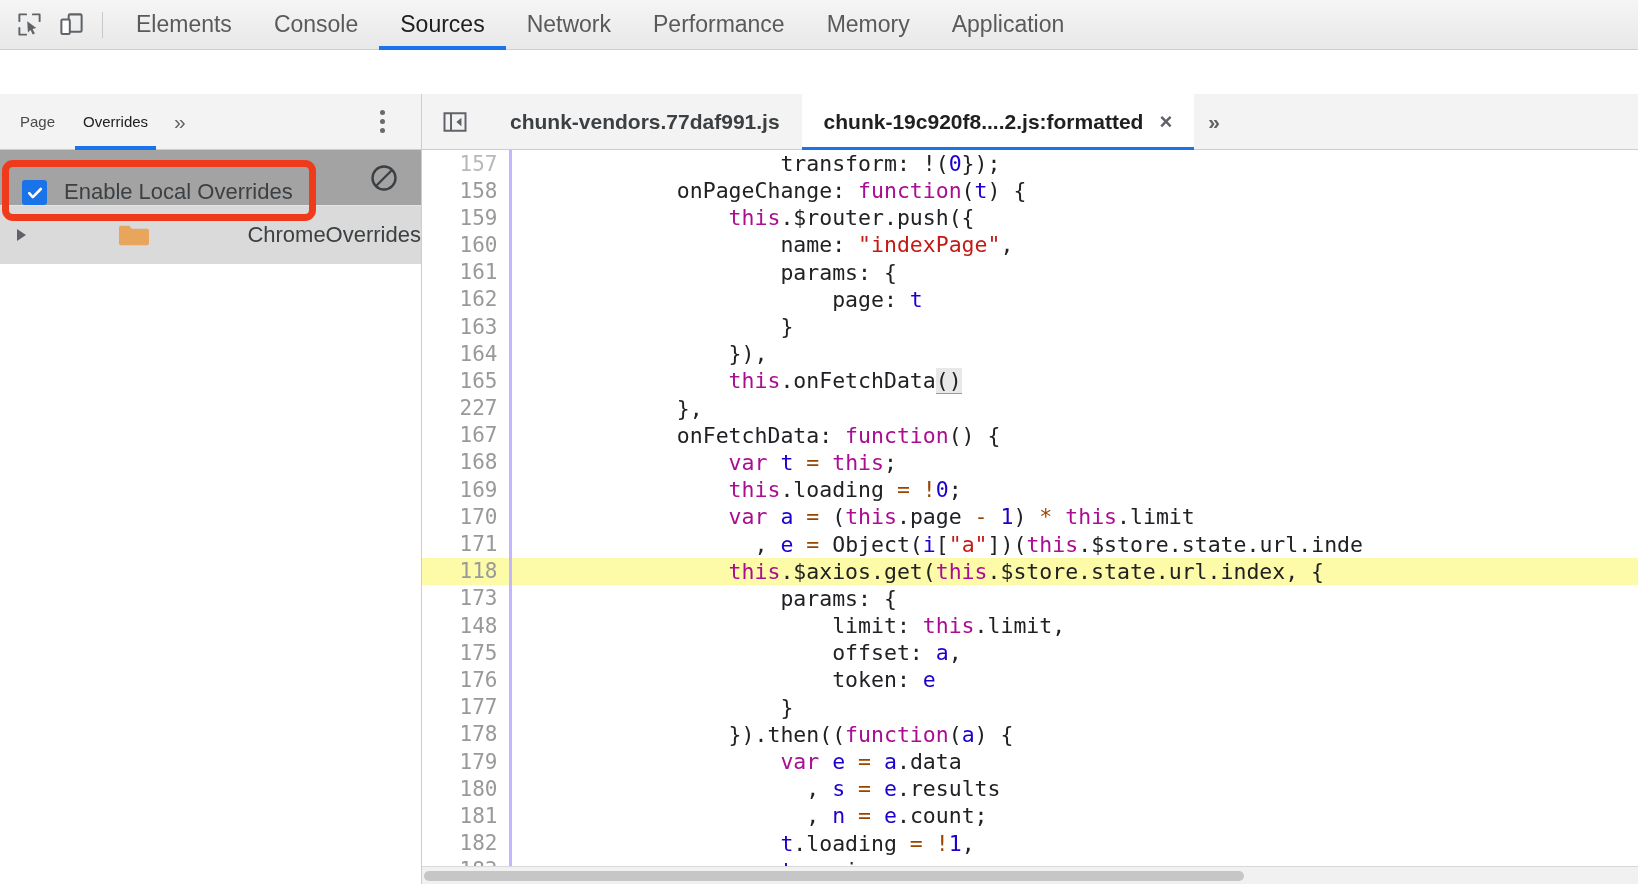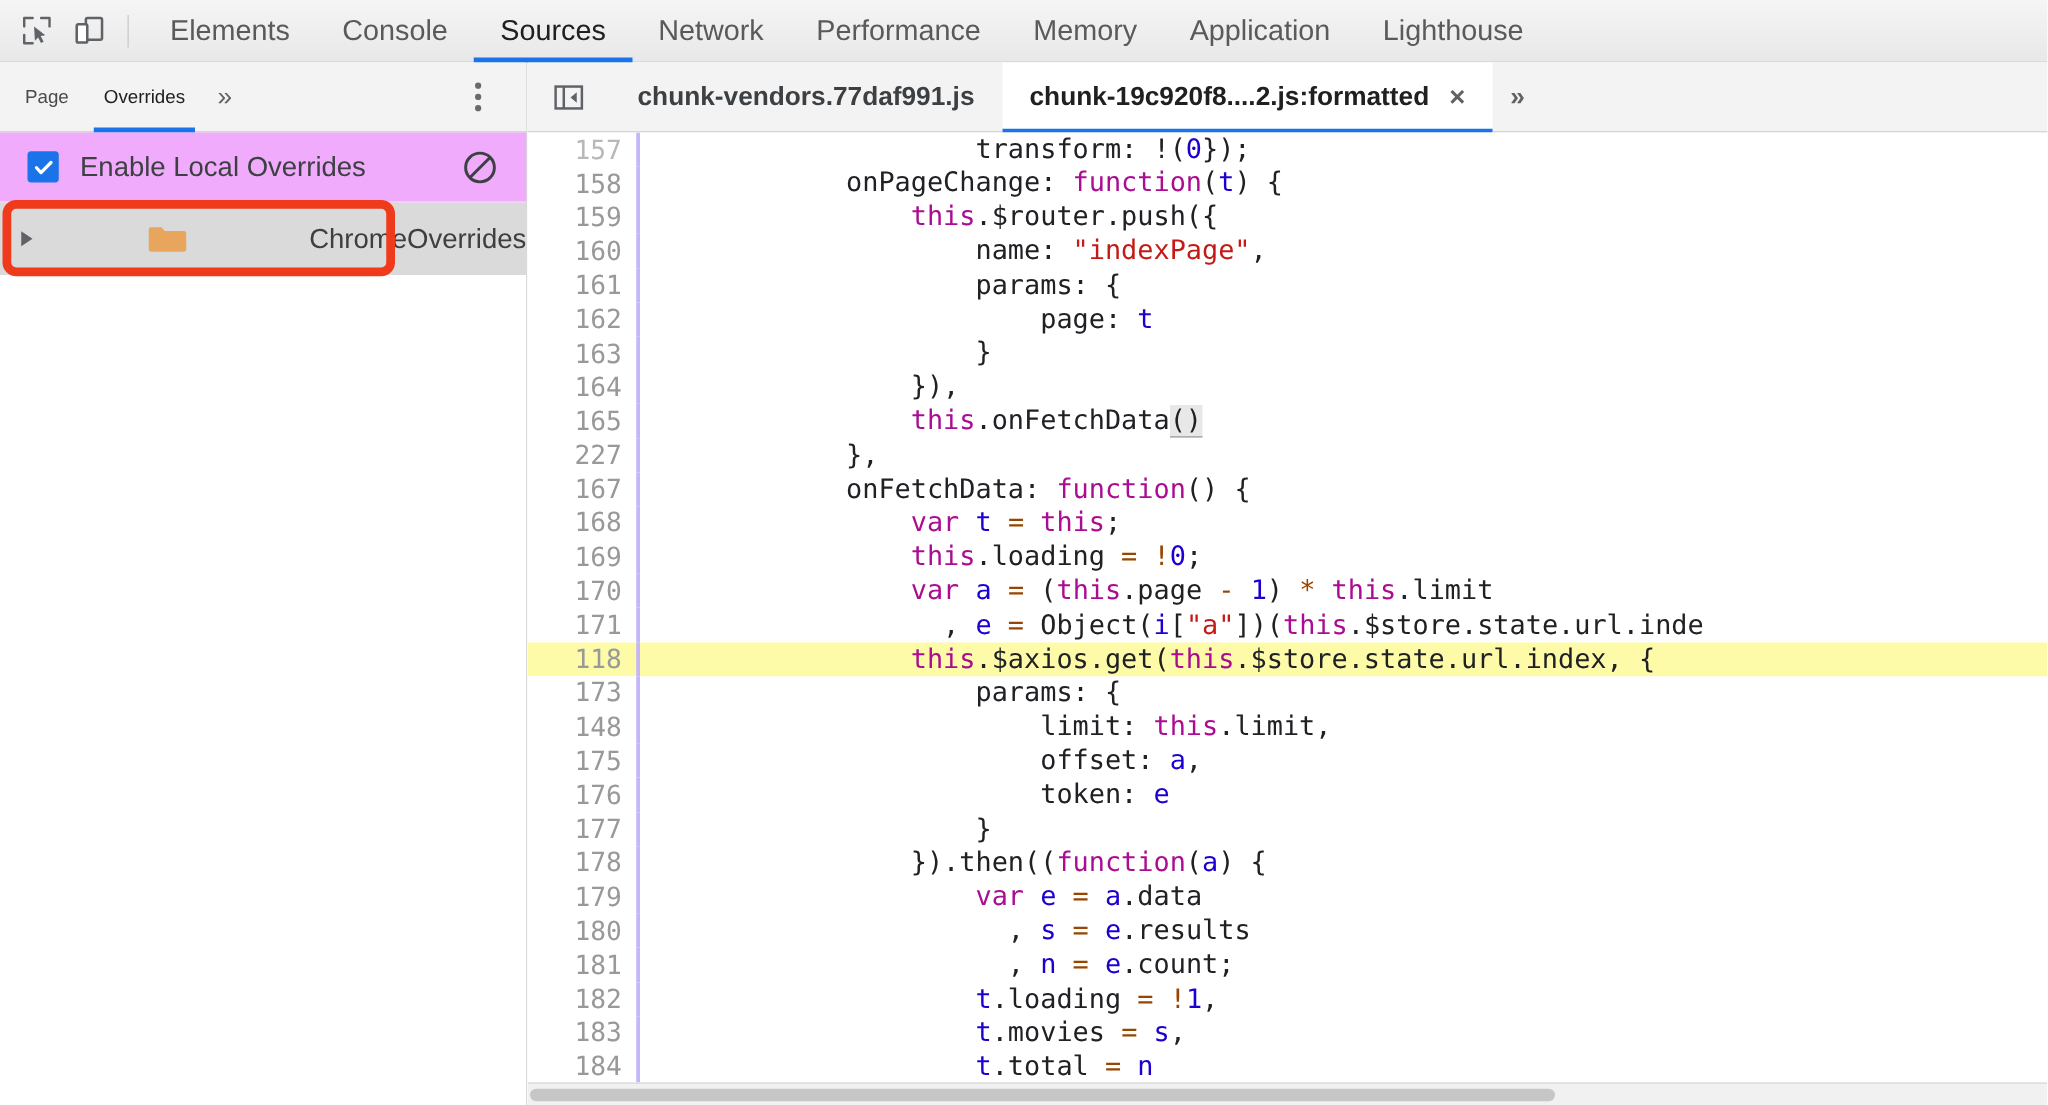--- a/index.html
+++ b/index.html
@@ -2,21 +2,21 @@
 <html><head>
 <meta charset="utf-8">
 <style>
   * { box-sizing: border-box; margin: 0; padding: 0; }
   html, body {
     width: 1638px; height: 884px;
     background: #ffffff;
     font-family: "Liberation Sans", sans-serif;
     overflow: hidden;
   }
-  #app { position: relative; width: 1638px; height: 884px; display: flex; flex-direction: column; }
+  #app { position: relative; width: 1638px; height: 884px; display: flex; flex-direction: column; gap: 44px; }
 
   
   .top-toolbar {
     height: 50px; min-height: 50px;
     background: linear-gradient(to bottom, #f5f5f5 0%, #eeeeee 55%, #e8e8e8 100%);
     border-bottom: 1px solid #cfcfcf;
     display: flex; align-items: center;
     padding-left: 8px;
   }
   .tb-icon-btn {
@@ -77,22 +77,22 @@
   .kebab {
     position: absolute; right: 26px; top: 50%; transform: translateY(-50%);
     width: 26px; height: 30px;
     display: flex; flex-direction: column; align-items: center; justify-content: center;
     gap: 4px; cursor: pointer;
   }
   .kebab i { width: 5px; height: 5px; border-radius: 50%; background: #6a6a6a; display: block; }
 
   .overrides-header {
     height: 56px; min-height: 56px;
-    background: #f0abfc;
-    display: flex; align-items: center;
+    background: #a3a3a3;
+    display: flex; align-items: flex-end;
     padding-left: 22px;
     position: relative;
     border-bottom: 1px solid #e4e4e4;
   }
   .cb {
     width: 25px; height: 25px; min-width: 25px;
     background: #1a73e8; border-radius: 3px;
     display: flex; align-items: center; justify-content: center;
     cursor: pointer;
   }
@@ -255,23 +255,20 @@
     </div>
     <div class="panel-tab">
       <span>Performance</span>
     </div>
     <div class="panel-tab">
       <span>Memory</span>
     </div>
     <div class="panel-tab">
       <span>Application</span>
     </div>
-    <div class="panel-tab">
-      <span>Lighthouse</span>
-    </div>
   </div>
 
   <div class="body-split">
 
     <div class="sidebar">
 
       <div class="sidebar-tabbar">
         <div class="nav-tab">
           <span>Page</span>
         </div>

